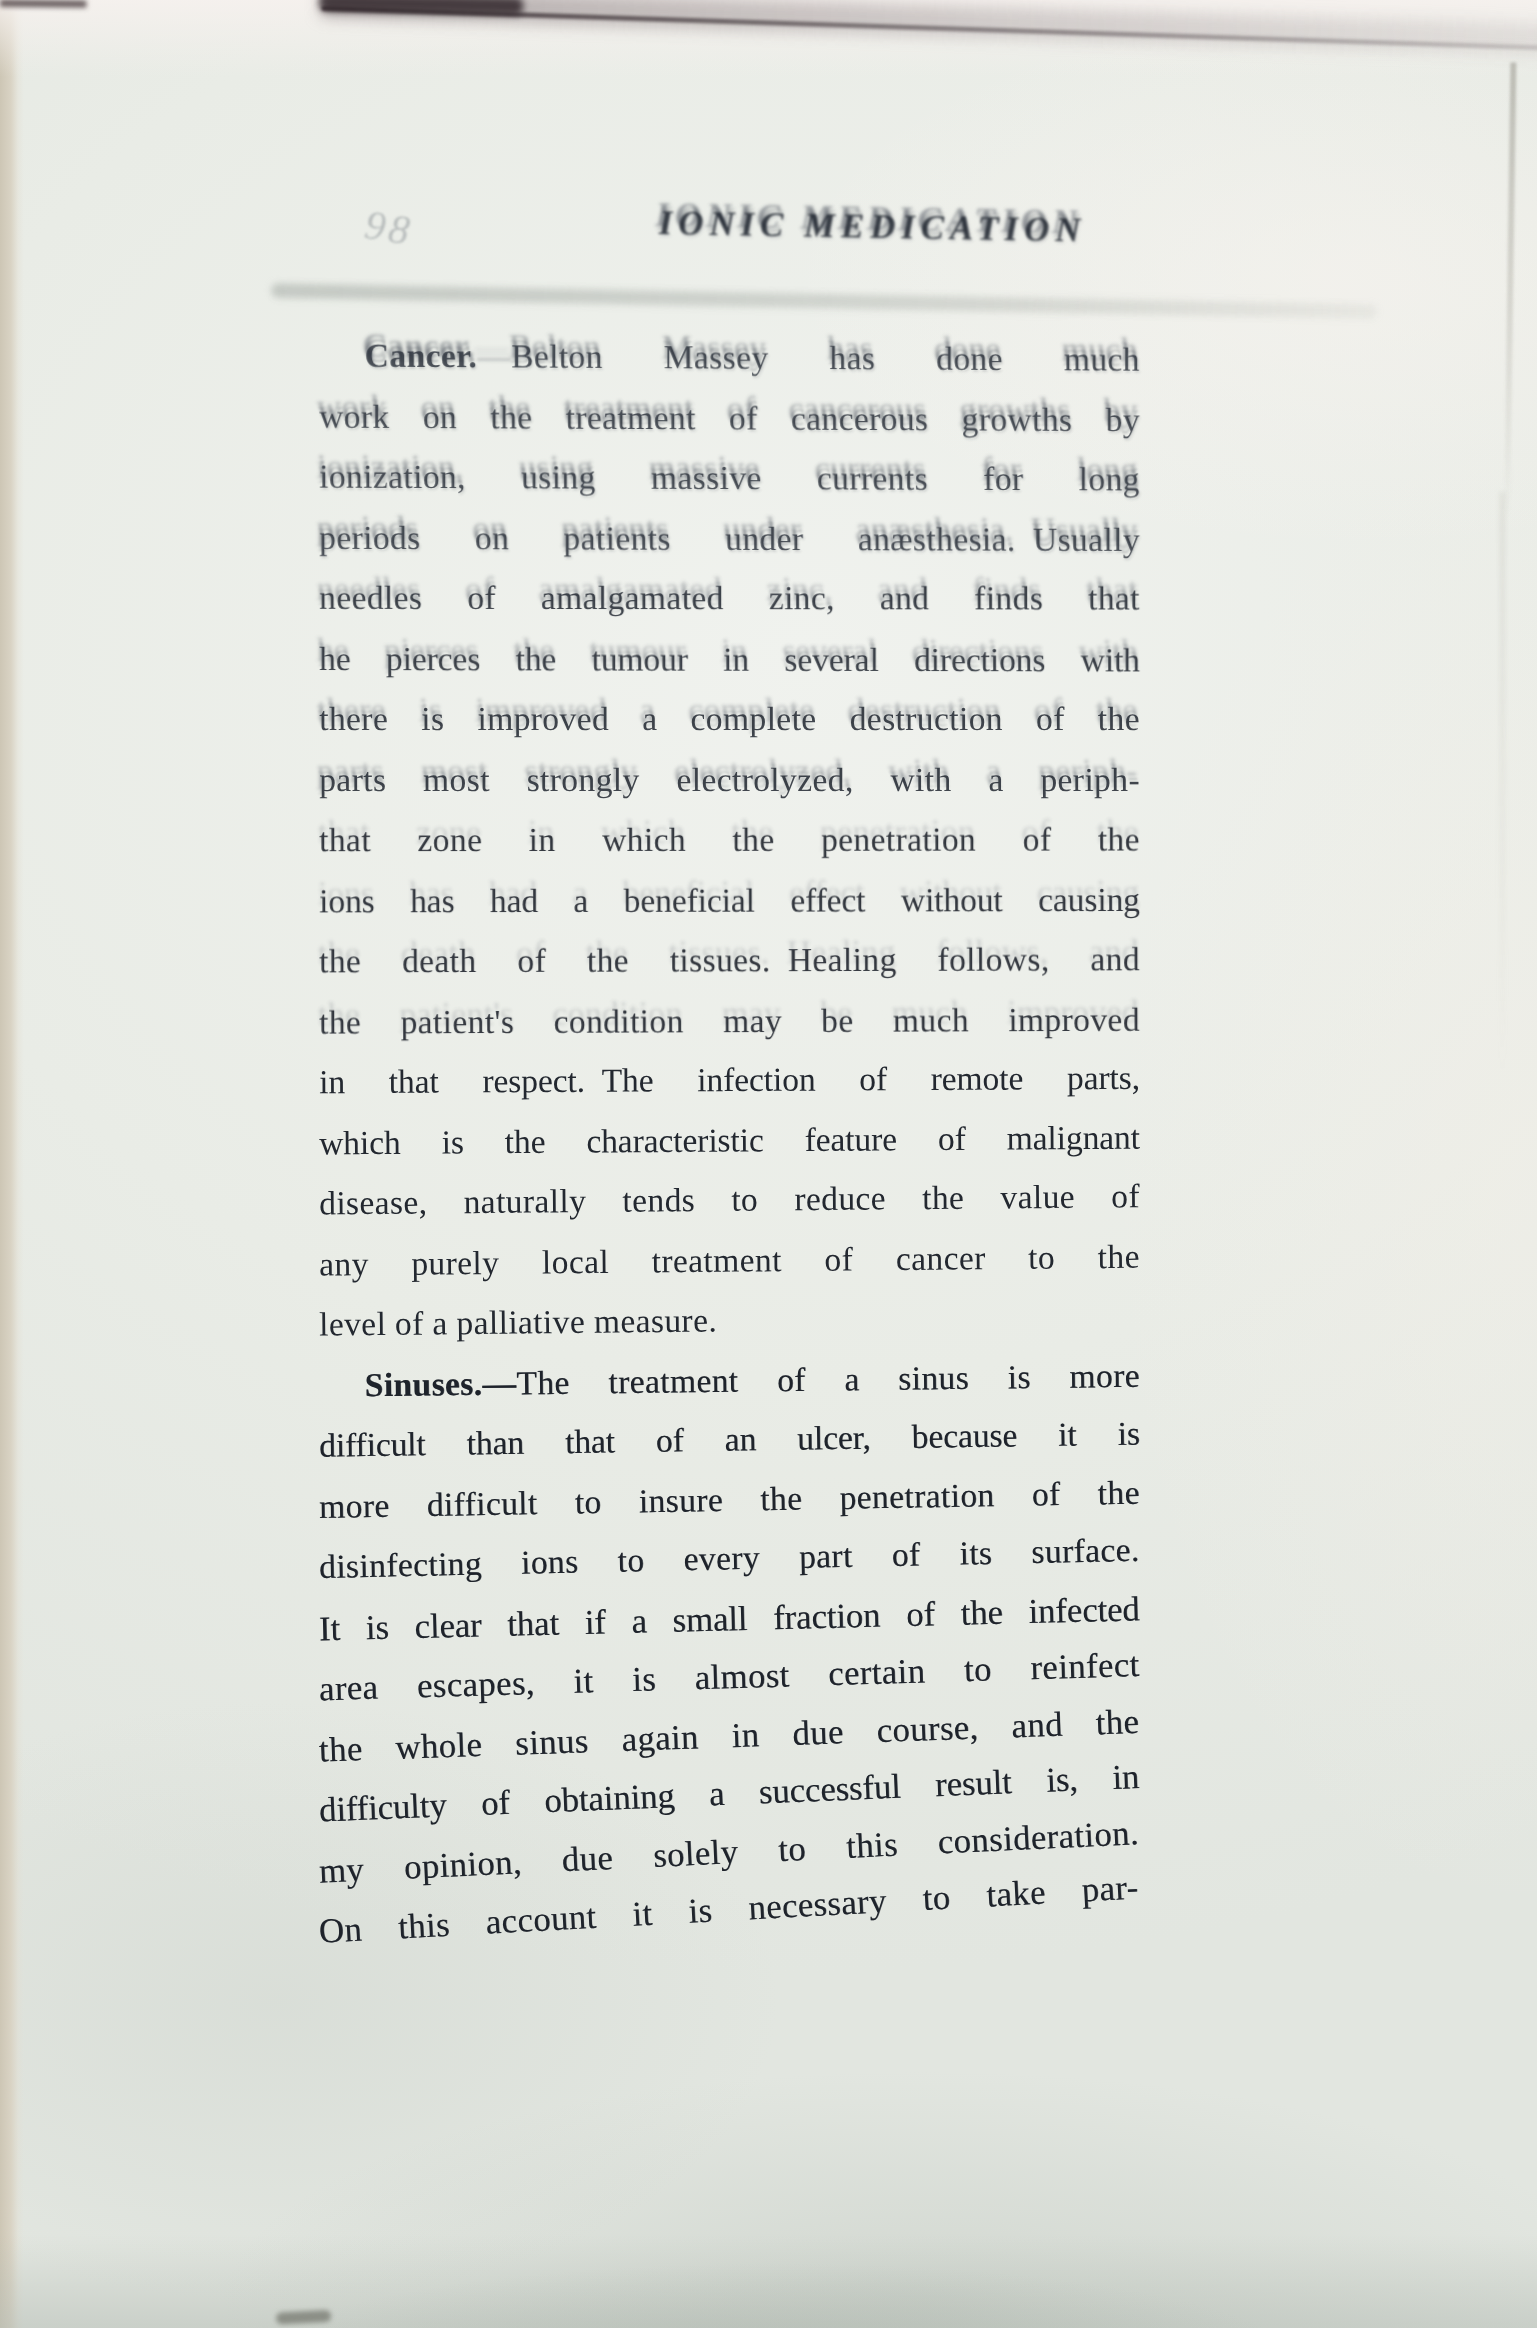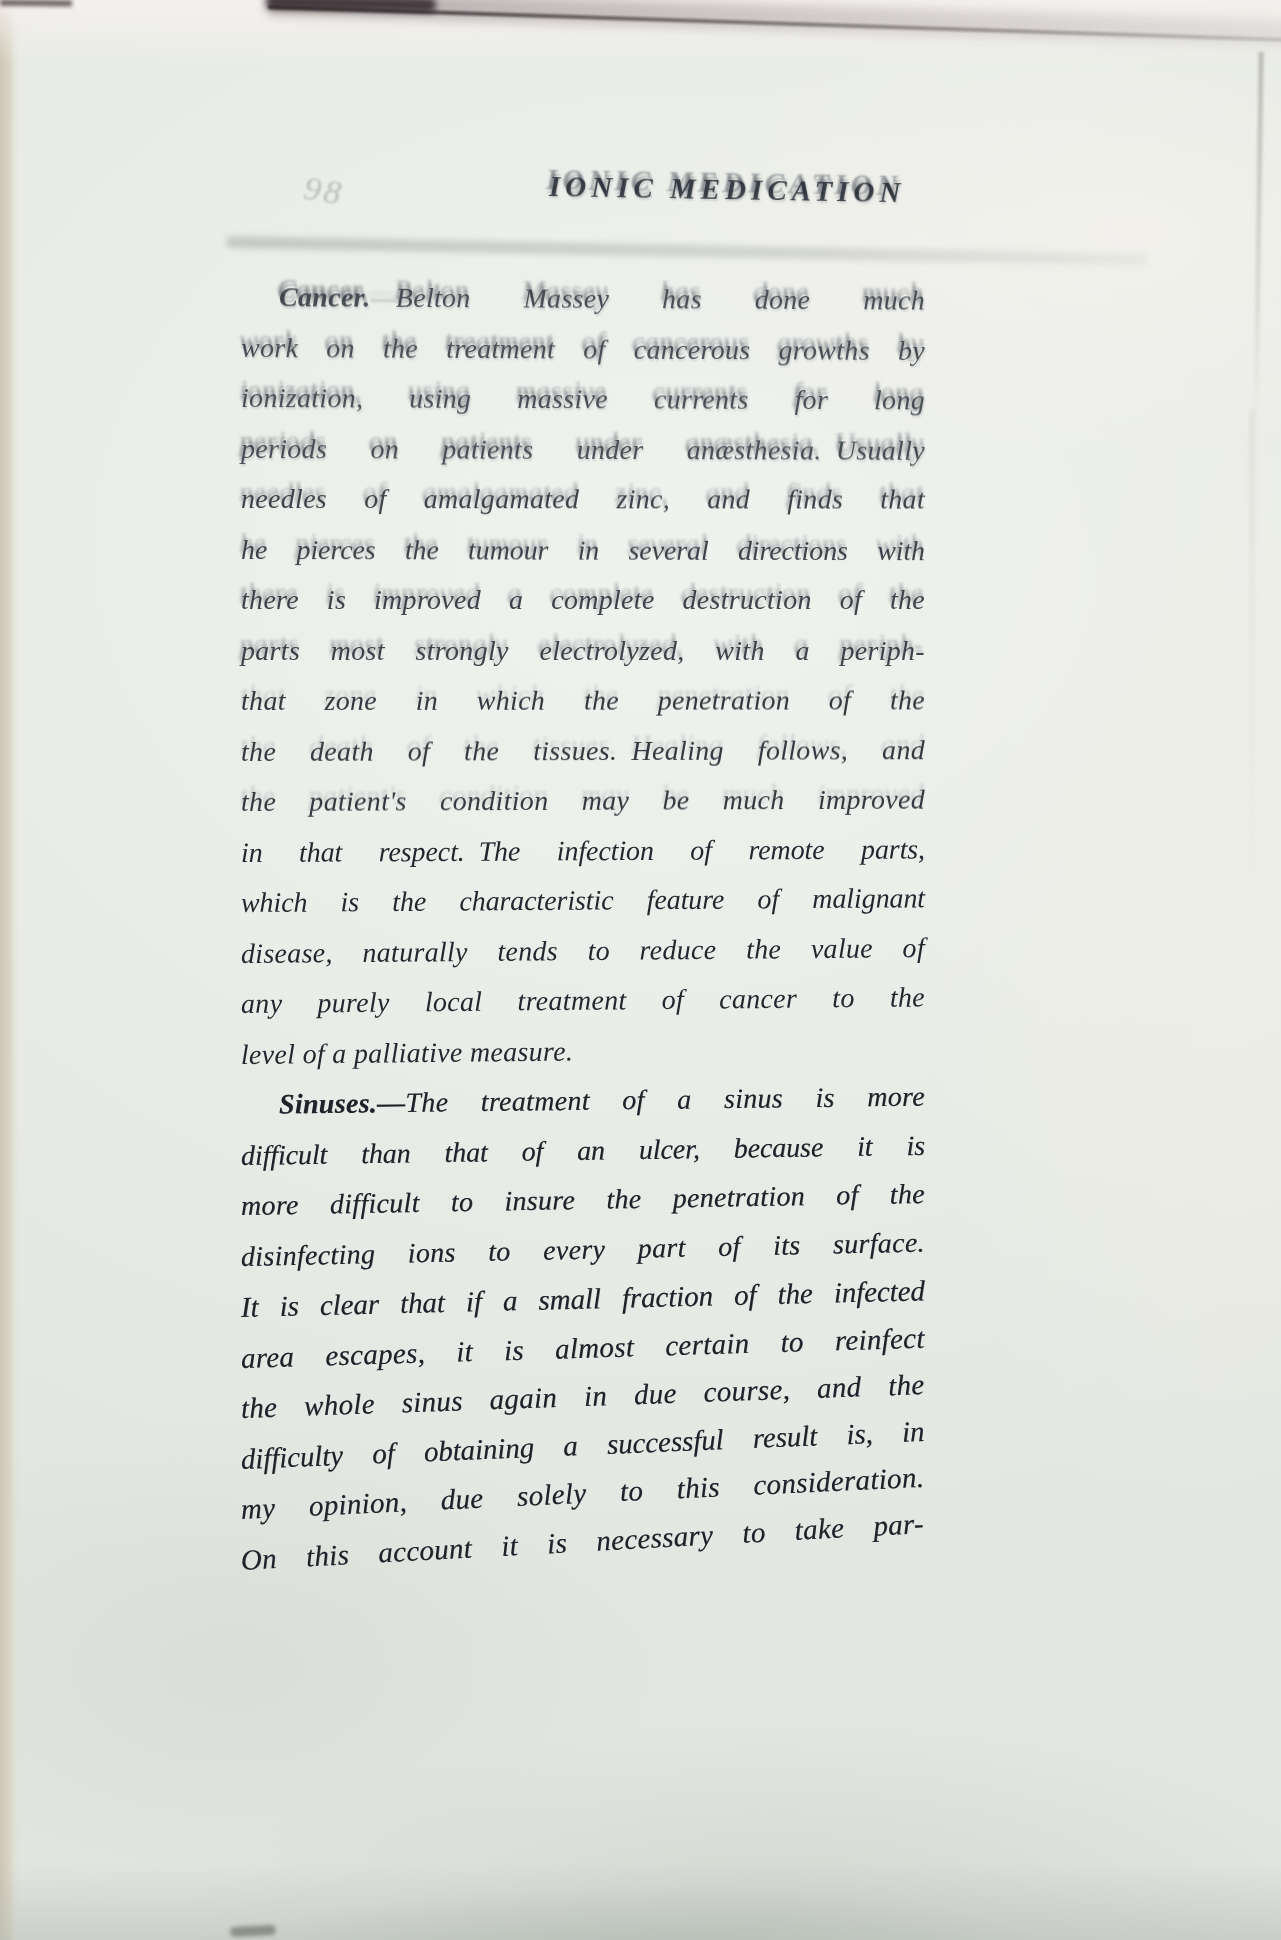--- a/index.html
+++ b/index.html
@@ -80,22 +80,22 @@
     color:rgba(30,36,46,.82);transform:rotate(1deg);transform-origin:0 50%;
     filter:blur(.7px);
     text-shadow:-3px -7px 2px rgba(52,58,70,.45),-1px -3px 2px rgba(52,58,70,.30),1px 2px 2px rgba(52,58,70,.18);
   }
   .head-rule{
     position:absolute;left:226px;top:236px;width:922px;height:12px;z-index:3;
     background:linear-gradient(to right,rgba(138,146,140,.40),rgba(148,154,147,.30) 65%,rgba(158,161,154,.12) 100%);
     transform:rotate(1.1deg);transform-origin:0 0;filter:blur(3px);border-radius:6px;
   }
   .bodytext{
-    position:absolute;left:241px;top:272px;width:684px;z-index:5;
-    font-size:28px;letter-spacing:.3px;font-style:italic;
+    position:absolute;left:266px;top:272px;width:684px;z-index:5;
+    font-size:28px;letter-spacing:.3px;
   }
   .tl{
     height:50.5px;line-height:50.5px;
     text-align:justify;text-align-last:justify;
     transform:rotate(var(--r,0deg));transform-origin:0 60%;
   }
   .noj{text-align-last:left;}
   .first{text-indent:38px;}
   .tight{word-spacing:-2.5px;letter-spacing:-.1px;}
   .lead{font-weight:700;}
@@ -137,20 +137,21 @@
 
     <div class="tl g3 first" style="--r:.30deg"><span class="lead">Cancer.</span><span class="dash1">—</span><span>Belton Massey has done much</span></div>
     <div class="tl g3" style="--r:.25deg">work on the treatment of cancerous growths by</div>
     <div class="tl g3" style="--r:.20deg">ionization, using massive currents for long</div>
     <div class="tl g3" style="--r:.15deg">periods on patients under anæsthesia. Usually</div>
     <div class="tl g2" style="--r:.05deg">needles of amalgamated zinc, and finds that</div>
     <div class="tl g2 tight" style="--r:.10deg">he pierces the tumour in several directions with</div>
     <div class="tl g2" style="--r:0deg">there is improved a complete destruction of the</div>
     <div class="tl g2" style="--r:0deg">parts most strongly electrolyzed, with a periph-</div>
     <div class="tl g1" style="--r:-.05deg">that zone in which the penetration of the</div>
+    <div class="tl g1 tight" style="--r:-.10deg">ions has had a beneficial effect without causing</div>
     <div class="tl g1" style="--r:-.15deg">the death of the tissues. Healing follows, and</div>
     <div class="tl g1" style="--r:-.20deg">the patient's condition may be much improved</div>
     <div class="tl g0 tight" style="--r:-.30deg">in that respect. The infection of remote parts,</div>
     <div class="tl g0 tight" style="--r:-.40deg">which is the characteristic feature of malignant</div>
     <div class="tl g0" style="--r:-.50deg">disease, naturally tends to reduce the value of</div>
     <div class="tl g0" style="--r:-.55deg">any purely local treatment of cancer to the</div>
     <div class="tl g0 noj" style="--r:-.60deg">level of a palliative measure.</div>
 
     <div class="tl g0 p2 first" style="--r:-.70deg"><span class="lead">Sinuses.</span><span class="dash2">—</span><span>The treatment of a sinus is more</span></div>
     <div class="tl g0 p2 tight" style="--r:-.85deg">difficult than that of an ulcer, because it is</div>

